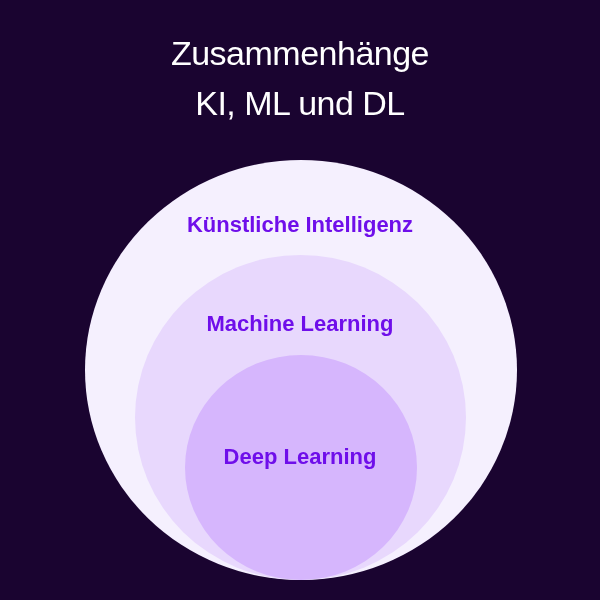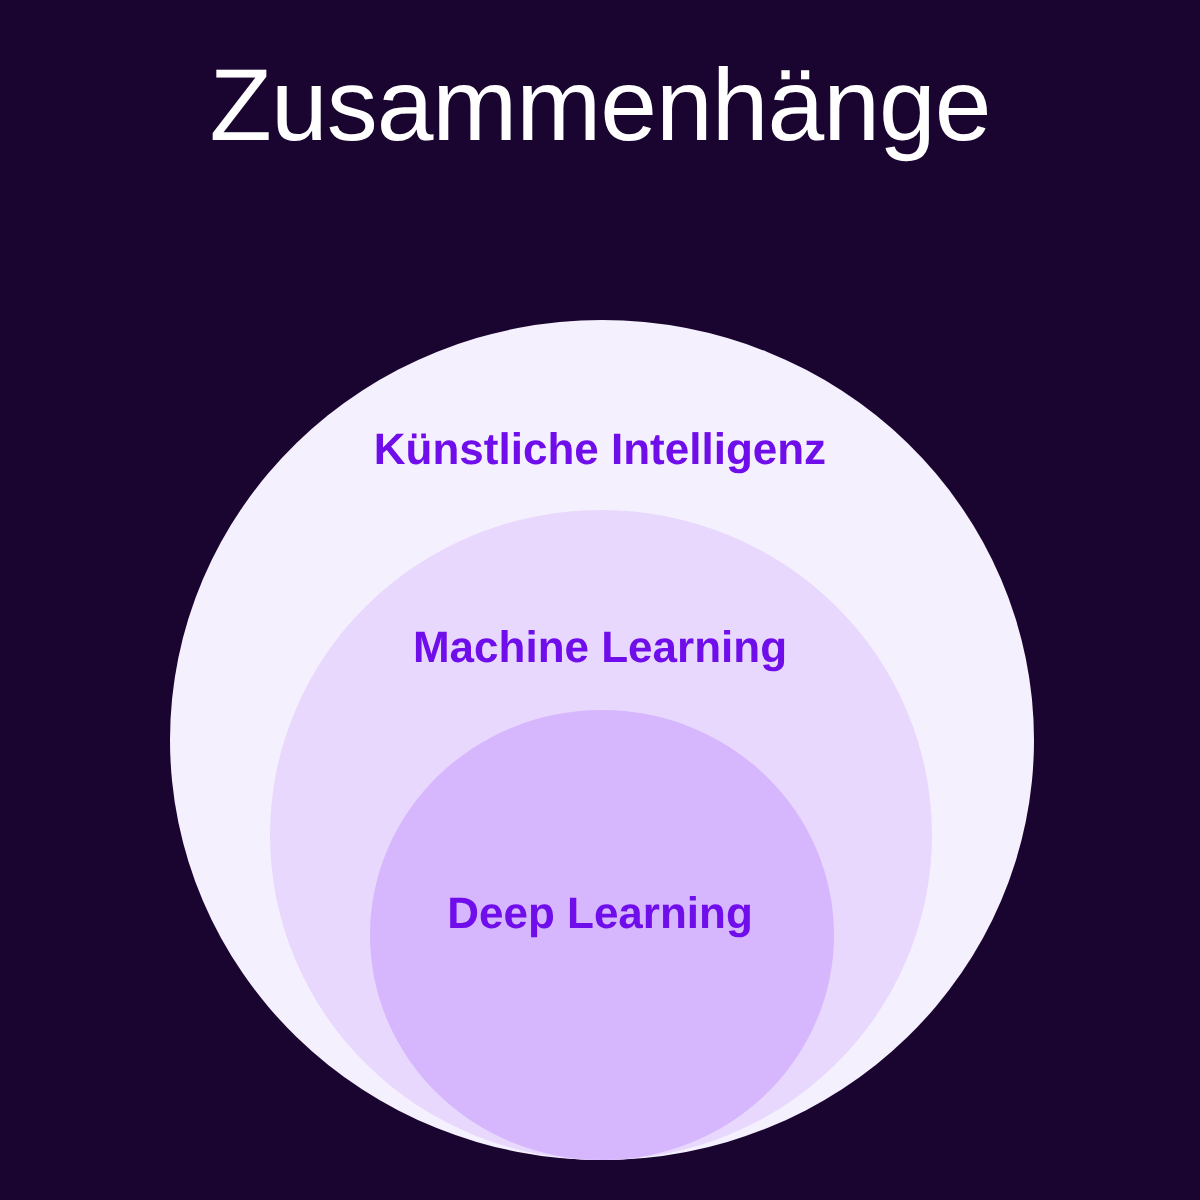--- a/index.html
+++ b/index.html
@@ -1,31 +1,32 @@
 <!DOCTYPE html>
 <html><head>
 <meta charset="utf-8">
 <style>
   html, body { margin:0; padding:0; }
   body { width:600px; height:600px; background:#1a0430; position:relative; overflow:hidden; font-family:"Liberation Sans", sans-serif; }
-  .title { position:absolute; left:0; top:28px; width:600px; text-align:center; color:#ffffff; font-size:51px; line-height:50px; font-weight:500; letter-spacing:-0.5px; }
+  .title { position:absolute; left:0; top:28px; width:600px; text-align:center; color:#ffffff; font-size:34px; line-height:50px; font-weight:500; letter-spacing:-0.5px; }
   .circle { position:absolute; border-radius:50%; }
   .outer { left:85px; top:160px; width:432px; height:420px; background:#f5f0fe; }
   .middle { left:135px; top:255px; width:331px; height:325px; background:#e8d8fd; }
   .inner { left:185px; top:355px; width:232px; height:225px; background:#d6b6fd; }
   .label { position:absolute; left:0; width:600px; text-align:center; color:#6f0eea; font-size:22px; font-weight:600; }
   .l1 { top:212px; }
   .l2 { top:311px; }
   .l3 { top:444px;text-align:center; }
 </style>
 </head>
 <body>
 
 <div class="title">
   <div>Zusammenhänge</div>
+  <div>KI, ML und DL</div>
 </div>
 
 <div class="circle outer"></div>
 <div class="circle middle"></div>
 <div class="circle inner"></div>
 
 <div class="label l1">Künstliche Intelligenz</div>
 <div class="label l2">Machine Learning</div>
 <div class="label l3">Deep Learning</div>
 

